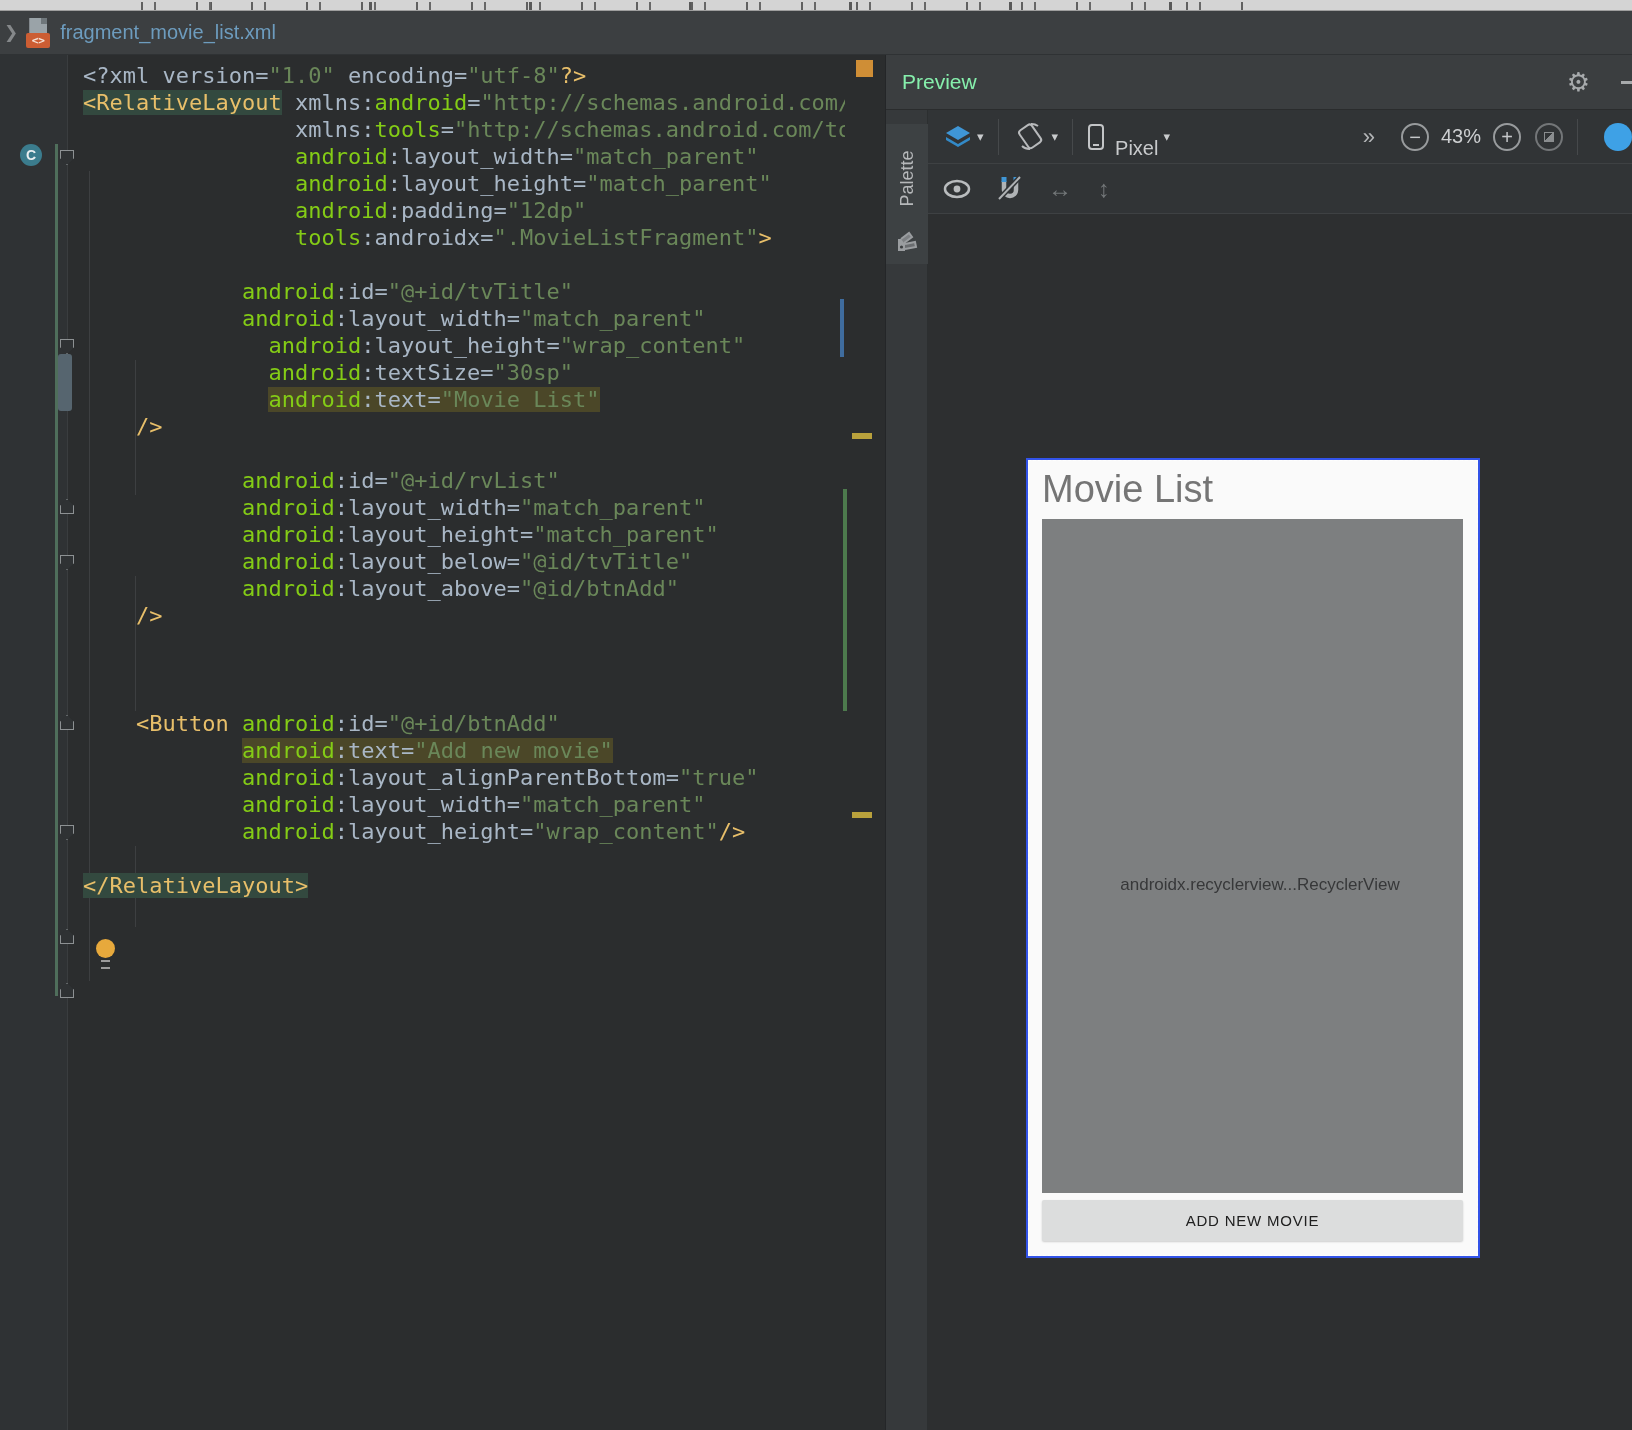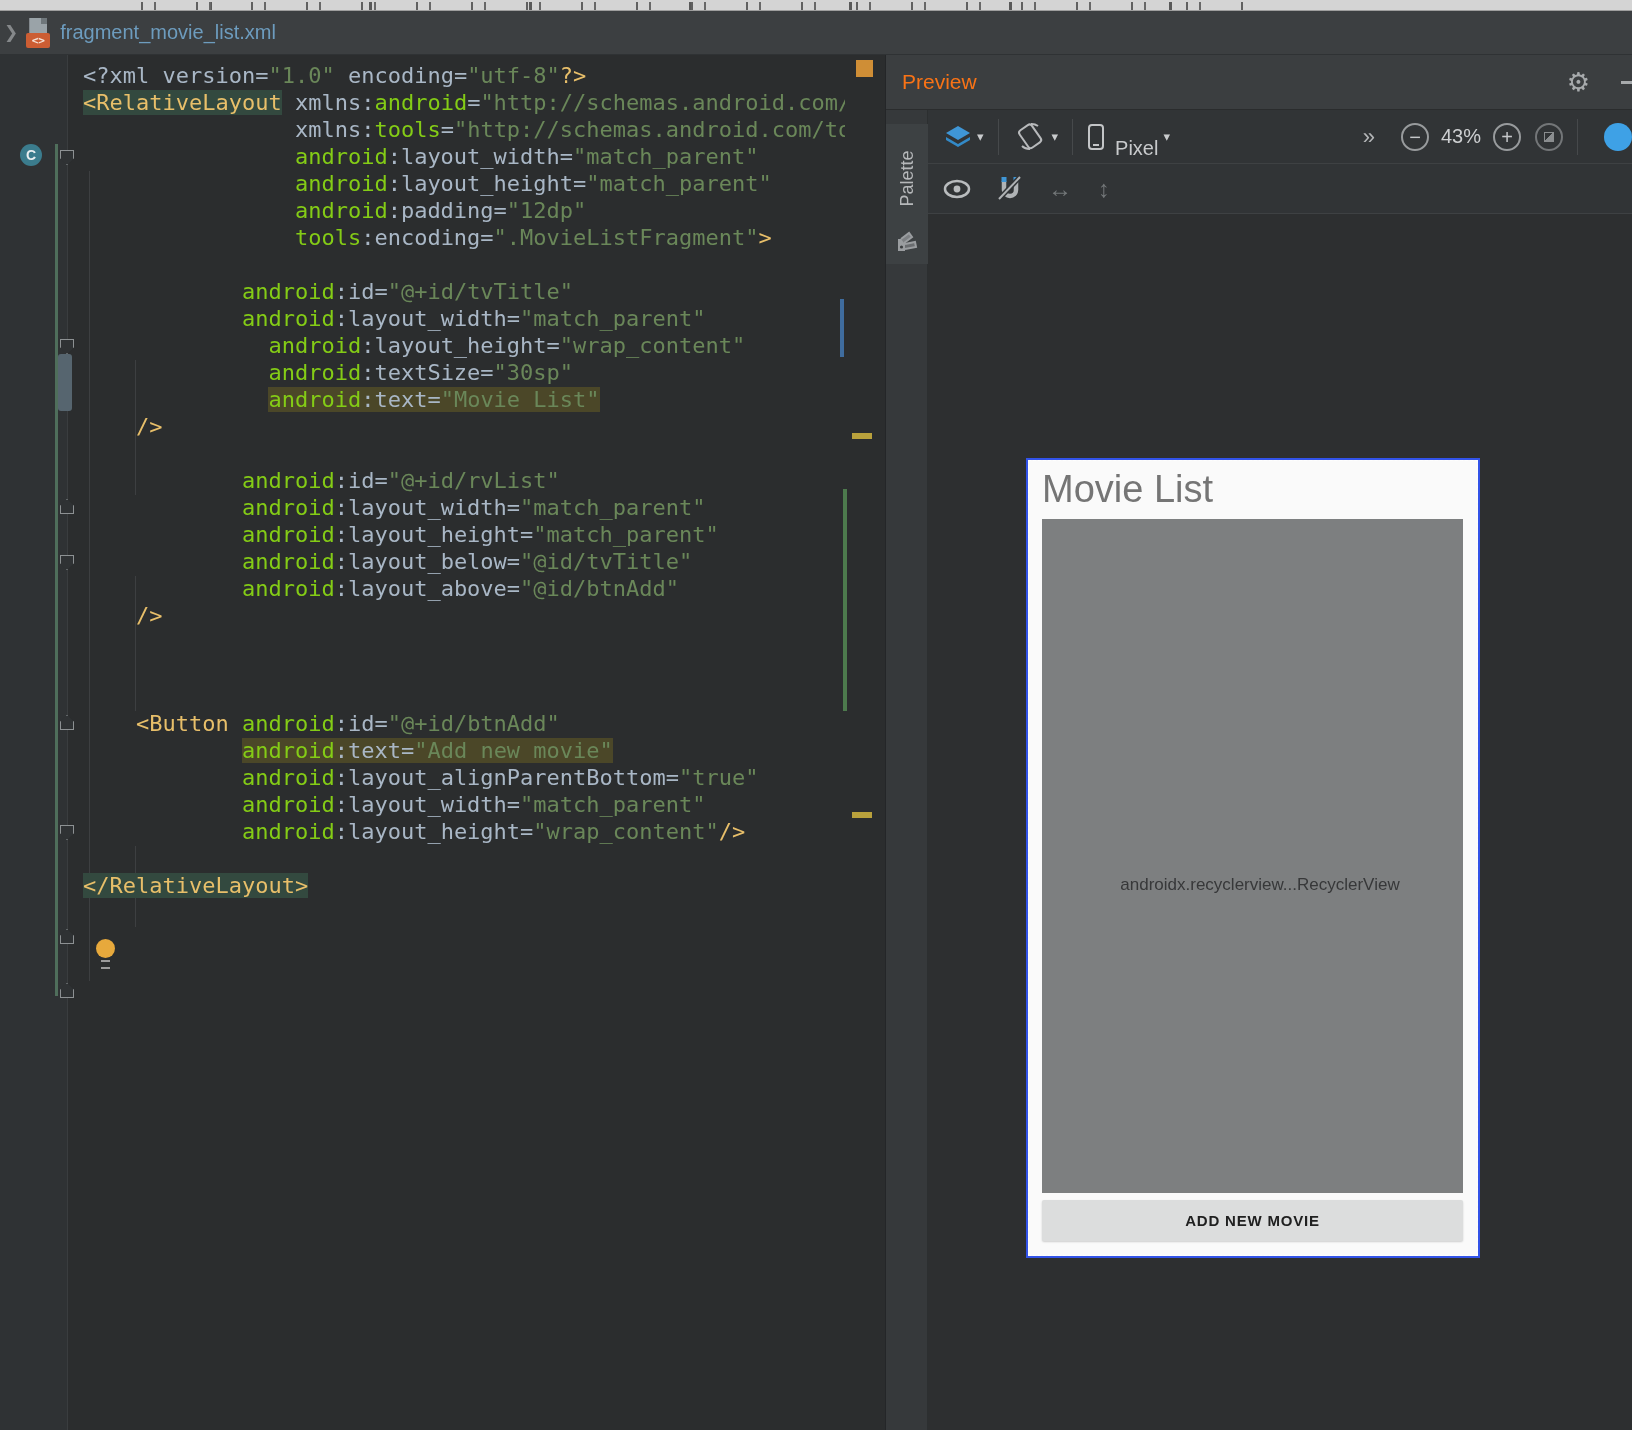--- a/index.html
+++ b/index.html
@@ -61,21 +61,21 @@
 
   
   #stripe-inspection { left:856px; top:5px; width:17px; height:17px; background:#cf8e36; }
   .stripe-dash { left:852px; width:20px; height:6px; background:#b9a13c; }
   #stripe-blue  { left:840px; top:244px; width:4px; height:58px; background:#3f6c9e; }
   #stripe-green { left:843px; top:434px; width:4px; height:222px; background:#4d7a4d; }
 
   
   #preview-header { left:886px; top:55px; width:746px; height:55px; background:#3b3e40;
     border-bottom:1px solid #2a2c2d; display:flex; align-items:center; overflow:hidden; }
-  #preview-title { color:#f97316; font-size:21px; margin-left:16px; }
+  #preview-title { color:#86efac; font-size:21px; margin-left:16px; }
   #gear { position:absolute; right:42px; color:#a7aaac; font-size:26px; line-height:55px; }
   #header-minus { position:absolute; right:-5px; top:26px; width:16px; height:3px; background:#a7aaac; }
 
   #palette-strip { left:886px; top:110px; width:42px; height:1320px; background:#36393b;
     border-right:1px solid #2c2f30; }
   #palette-tab { position:absolute; left:0; top:14px; width:42px; height:140px; background:#3d4143; }
   #palette-label { position:absolute; left:-24px; top:44px; width:90px; text-align:center;
     transform:rotate(-90deg); color:#b6b8ba; font-size:18px; }
   #palette-icon { position:absolute; left:9px; top:106px; }
 
@@ -100,21 +100,21 @@
   
   #device-frame { left:1026px; top:458px; width:454px; height:800px; background:#fafafa;
     border:2px solid #3253e8; }
   #device-inner-dash { position:absolute; inset:0; border:1px dashed rgba(255,255,255,.9); pointer-events:none; }
   #device-title { position:absolute; left:14px; top:8px; color:#757575; font-size:38px; }
   #recycler-rect { position:absolute; left:14px; top:59px; right:15px; height:674px; background:#7d7f80; }
   #recycler-label { position:absolute; left:15px; right:0; top:356px; text-align:center;
     color:#373839; font-size:17px; }
   #add-button { position:absolute; left:14px; right:15px; top:740px; height:41px; background:#dcdddd;
     border-radius:2px; box-shadow:0 1px 2px rgba(0,0,0,.18);
-    color:#202020; font-size:15px; font-weight:bold; letter-spacing:.8px;
+    color:#202020; font-size:15px; font-weight:normal; letter-spacing:.8px;
     text-align:center; line-height:41px; }
 
   svg { display:block; }
 </style>
 </head>
 <body>
 
 <div id="titlebar" class="abs">
   <div class="marks"></div>
 </div>
@@ -153,21 +153,21 @@
 
   <div id="bulb" class="abs"></div>
 
   <div id="code-clip" class="abs">
       <div class="code-line"><span class="tk-p">&lt;?xml version=</span><span class="tk-s">"1.0"</span><span class="tk-p"> encoding=</span><span class="tk-s">"utf-8"</span><span class="tk-t">?&gt;</span></div>
       <div class="code-line"><span class="tk-t hl-tag">&lt;RelativeLayout</span><span class="tk-p"> xmlns:</span><span class="tk-a">android</span><span class="tk-p">=</span><span class="tk-s">"http://schemas.android.com/apk/res/android"</span></div>
       <div class="code-line"><span class="tk-p">                xmlns:</span><span class="tk-a">tools</span><span class="tk-p">=</span><span class="tk-s">"http://schemas.android.com/tools"</span></div>
       <div class="code-line"><span class="tk-p">                </span><span class="tk-a">android</span><span class="tk-p">:layout_width=</span><span class="tk-s">"match_parent"</span></div>
       <div class="code-line"><span class="tk-p">                </span><span class="tk-a">android</span><span class="tk-p">:layout_height=</span><span class="tk-s">"match_parent"</span></div>
       <div class="code-line"><span class="tk-p">                </span><span class="tk-a">android</span><span class="tk-p">:padding=</span><span class="tk-s">"12dp"</span></div>
-      <div class="code-line"><span class="tk-p">                </span><span class="tk-a">tools</span><span class="tk-p">:encoding=</span><span class="tk-s">".MovieListFragment"</span><span class="tk-t">&gt;</span></div>
+      <div class="code-line"><span class="tk-p">                </span><span class="tk-a">tools</span><span class="tk-p">:androidx=</span><span class="tk-s">".MovieListFragment"</span><span class="tk-t">&gt;</span></div>
       <div class="code-line">&nbsp;</div>
       <div class="code-line"><span class="tk-p">            </span><span class="tk-a">android</span><span class="tk-p">:id=</span><span class="tk-s">"@+id/tvTitle"</span></div>
       <div class="code-line"><span class="tk-p">            </span><span class="tk-a">android</span><span class="tk-p">:layout_width=</span><span class="tk-s">"match_parent"</span></div>
       <div class="code-line"><span class="tk-p">              </span><span class="tk-a">android</span><span class="tk-p">:layout_height=</span><span class="tk-s">"wrap_content"</span></div>
       <div class="code-line"><span class="tk-p">              </span><span class="tk-a">android</span><span class="tk-p">:textSize=</span><span class="tk-s">"30sp"</span></div>
       <div class="code-line"><span class="tk-p">              </span><span class="tk-a hl-txt">android</span><span class="tk-p hl-txt">:text=</span><span class="tk-s hl-txt">"Movie List"</span></div>
       <div class="code-line"><span class="tk-p">    </span><span class="tk-t">/&gt;</span></div>
       <div class="code-line">&nbsp;</div>
       <div class="code-line"><span class="tk-p">            </span><span class="tk-a">android</span><span class="tk-p">:id=</span><span class="tk-s">"@+id/rvList"</span></div>
       <div class="code-line"><span class="tk-p">            </span><span class="tk-a">android</span><span class="tk-p">:layout_width=</span><span class="tk-s">"match_parent"</span></div>

